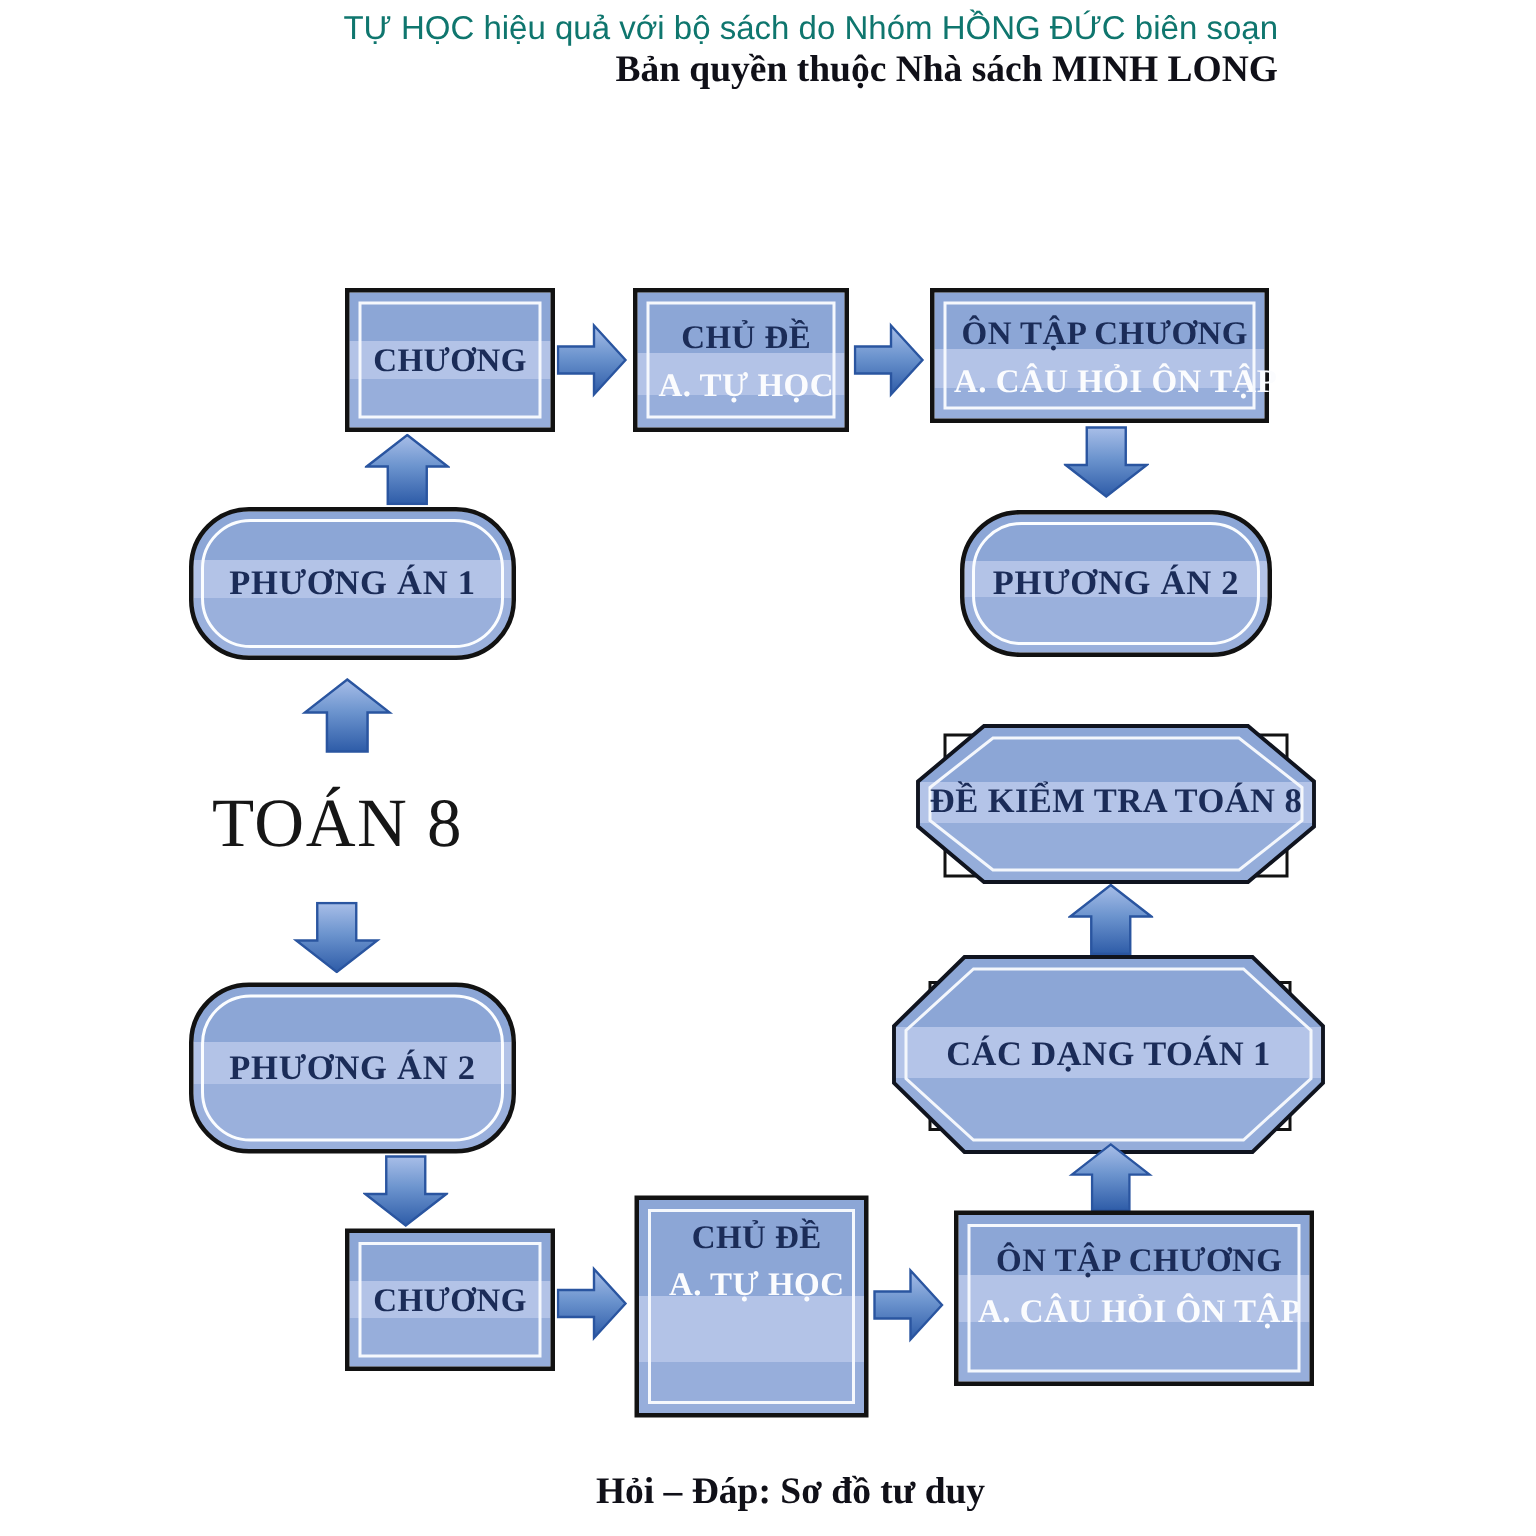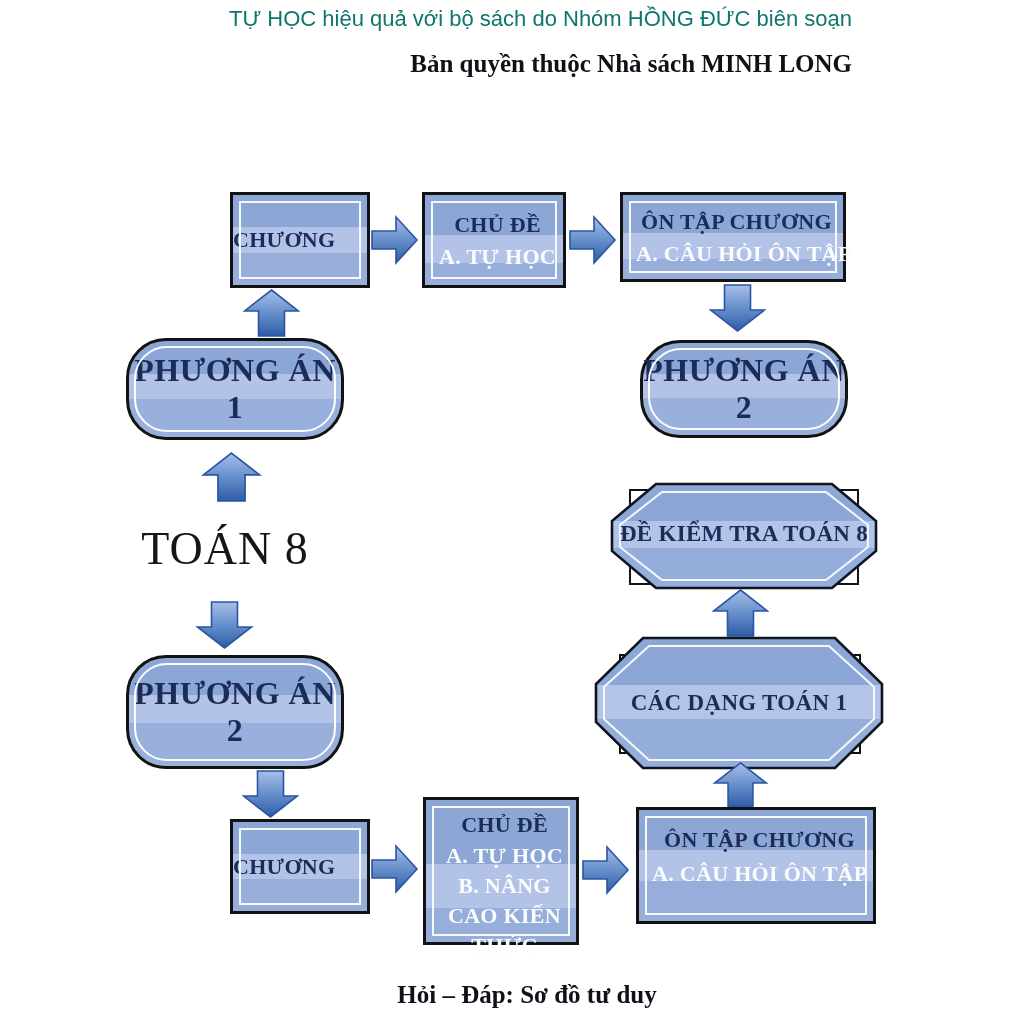--- a/index.html
+++ b/index.html
@@ -6,21 +6,21 @@
   body{
     width:1024px;height:1024px;position:relative;background:#ffffff;
     font-family:"Liberation Serif",serif;overflow:hidden;
   }
   
   .hdr1{
     position:absolute;top:6px;right:172px;left:0;text-align:right;
     font-family:Liberation Sans, sans-serif;font-size:22px;color:#0f766e;
   }
   .hdr2{
-    position:absolute;top:50px;right:172px;left:0;text-align:right;
+    position:absolute;top:33px;right:172px;left:0;text-align:right;
     font-size:25px;font-weight:700;color:#101018;
   }
   .ftr{
     position:absolute;top:981px;left:15px;width:1024px;text-align:center;
     font-size:25px;font-weight:700;color:#101018;
   }
   
   .node{position:absolute;box-sizing:border-box;}
   .rectbox{
     border:3px solid #121212;
@@ -32,24 +32,24 @@
   .rectbox::after{
     content:"";position:absolute;inset:6px;border:2px solid #f5f8fd;pointer-events:none;
   }
   .roundbox{
     border:3px solid #121212;border-radius:40px;
     background:linear-gradient(180deg,#8CA6D6 0%,#8CA6D6 34%,#B3C3E7 34%,#B3C3E7 60%,#9AB0DC 60%,#9AB0DC 100%);
   }
   .roundbox::after{
     content:"";position:absolute;inset:5px;border:2px solid #fbfdff;border-radius:33px;pointer-events:none;
   }
-  .ctr{display:flex;align-items:center;text-align:center;}
+  .ctr{display:flex;align-items:center;justify-content:center;text-align:center;}
   .navy{color:#1b2c58;}
   .wht{color:#fbfcfe;}
-  .lbl-lg{font-size:32px;font-weight:700;letter-spacing:.5px;}
+  .lbl-lg{font-size:23px;font-weight:700;letter-spacing:.5px;}
   .lbl-md{font-size:22px;font-weight:700;letter-spacing:.3px;}
   .listbox{padding:10px 6px 16px 13px;line-height:32px;text-align:center;}
   .listbox .line{display:block;white-space:nowrap;}
   .listbox .wrap{white-space:normal;line-height:30px;}
   
   .octwrap{position:absolute;}
   .backrect{position:absolute;border:2px solid #121212;background:#ffffff;}
   .octwrap svg{position:absolute;left:0;top:0;}
   .octlabel{
     position:absolute;inset:0;display:flex;align-items:center;justify-content:center;
@@ -181,21 +181,20 @@
   <span class="lbl-md navy">CHƯƠNG</span>
 </div>
 
 <svg class="arr" style="left:371px;top:843px;" width="48" height="52">
     <use href="#sym-arrow-right"></use>
   </svg>
 
 <div class="node rectbox bandlow listbox" style="left:423px;top:797px;width:156px;height:148px;padding-top:9px;line-height:31px;">
   <span class="line lbl-md navy">CHỦ ĐỀ</span>
   <span class="line lbl-md wht">A. TỰ HỌC</span>
-  <span class="line wrap lbl-md wht">B. NÂNG CAO KIẾN THỨC</span>
 </div>
 
 <svg class="arr" style="left:582px;top:844px;" width="48" height="52">
     <use href="#sym-arrow-right"></use>
   </svg>
 
 <div class="node rectbox listbox" style="left:636px;top:807px;width:240px;height:117px;padding-top:13px;line-height:34px;">
   <span class="line lbl-md navy">ÔN TẬP CHƯƠNG</span>
   <span class="line lbl-md wht">A. CÂU HỎI ÔN TẬP</span>
 </div>

